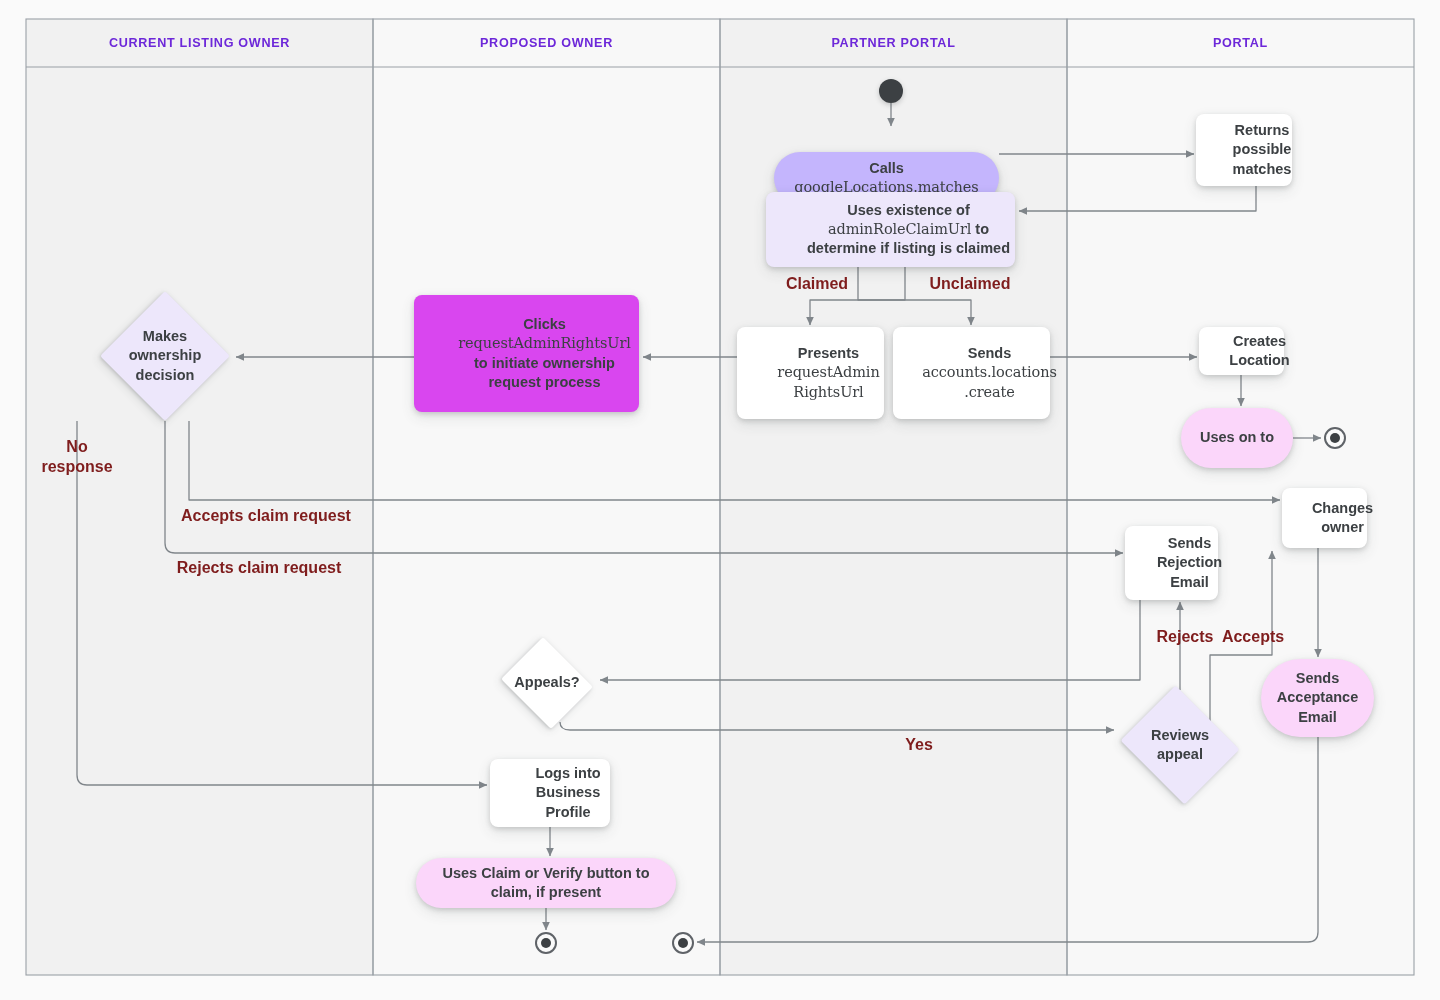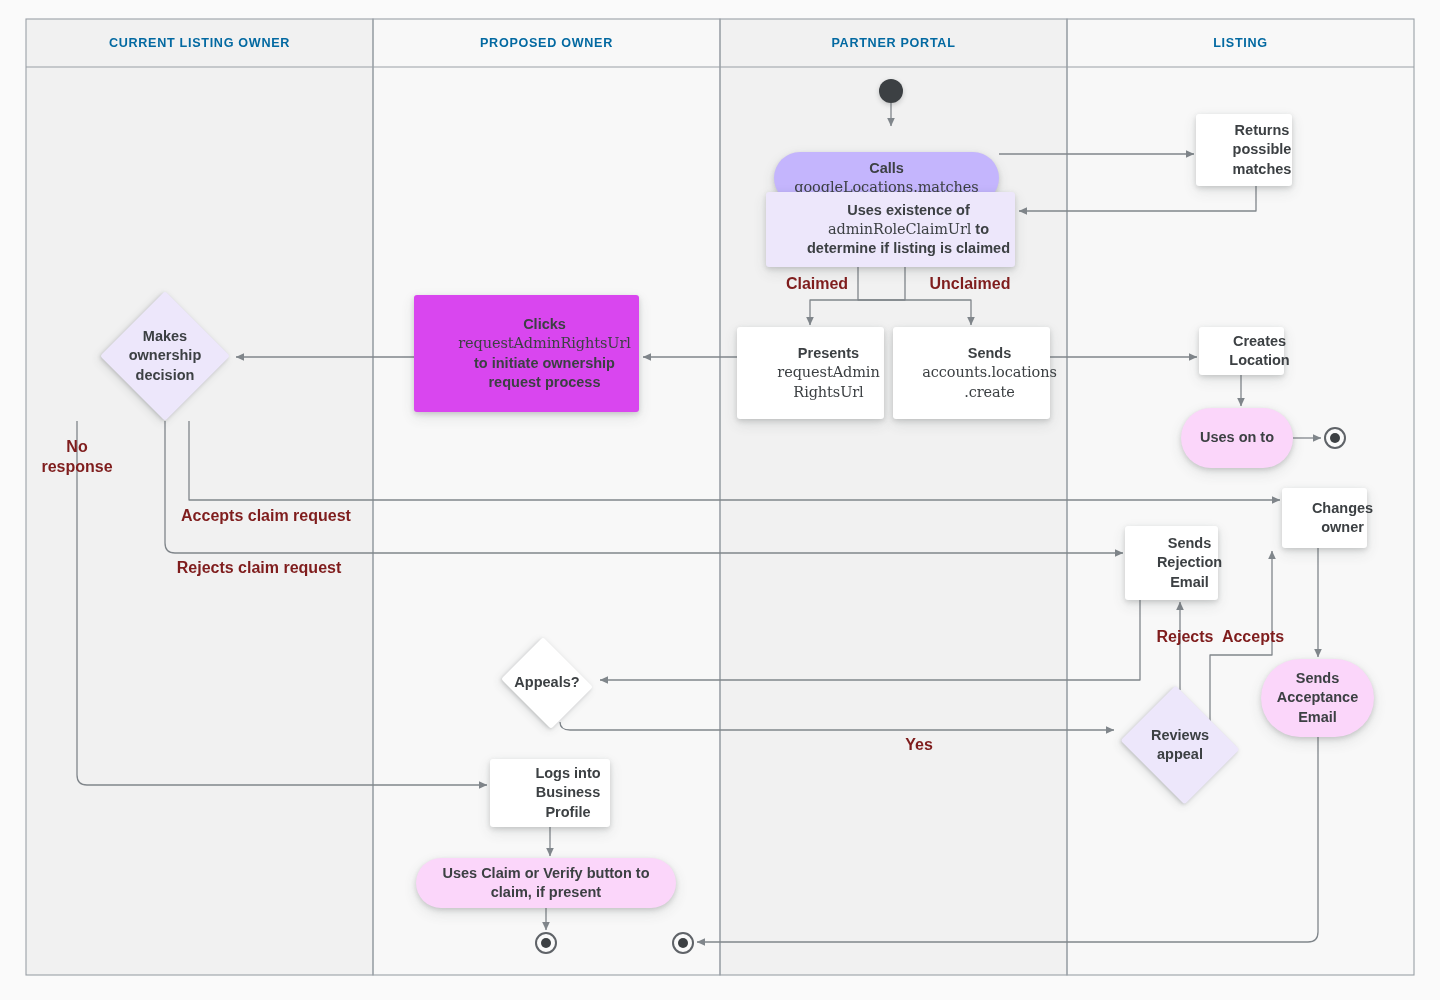--- a/index.html
+++ b/index.html
@@ -8,33 +8,33 @@
     width:1440px;height:1000px;
     background:#FAFAFA;
     font-family:"Liberation Sans", sans-serif;
     overflow:hidden;
   }
   #canvas{position:absolute;left:0;top:0;width:1440px;height:1000px;}
   svg.layer{position:absolute;left:0;top:0;width:1440px;height:1000px;}
   .node{position:absolute;box-sizing:border-box;display:flex;align-items:center;
         justify-content:center;text-align:center;color:#3C4043;font-weight:700;
         font-size:14.5px;line-height:1.32;z-index:5;}
-  .n-rect{background:#FFFFFF;border-radius:3px;
+  .n-rect{background:#FFFFFF;border-radius:8px;
           box-shadow:0 2px 5px rgba(60,64,67,.20),0 5px 14px rgba(60,64,67,.12);padding-left:36px;}
   .n-stadium{border-radius:999px;
           box-shadow:0 2px 5px rgba(60,64,67,.20),0 5px 14px rgba(60,64,67,.12);}
   .n-diamond{background:transparent;box-shadow:none;}
   .dia-shape{position:absolute;left:0;top:0;width:100%;height:100%;
              transform:rotate(45deg) scale(.707);
              box-shadow:0 2px 5px rgba(60,64,67,.22),0 5px 14px rgba(60,64,67,.12);
              border-radius:4px;}
   .dia-txt{position:relative;z-index:2;padding:0 4px;}
   .mono{font-family:"DejaVu Serif", serif;font-weight:400;letter-spacing:-.1px;}
   .lane-hdr{position:absolute;display:flex;align-items:center;justify-content:center;
-            font-size:12.6px;font-weight:700;letter-spacing:.7px;color:#0369a1;
+            font-size:12.6px;font-weight:700;letter-spacing:.7px;color:#6d28d9;
             box-sizing:border-box;}
   .edge-label{position:absolute;font-size:16px;font-weight:700;color:#7f1d1d;
               background:transparent;z-index:6;text-align:center;line-height:1.25;}
 </style>
 </head>
 <body>
 
 <div id="canvas">
 
   <svg class="layer" viewBox="0 0 1440 1000">
@@ -114,21 +114,21 @@
   <div class="lane-hdr" style="left:26px;top:19px;width:347px;height:48px;">
     <span>CURRENT LISTING OWNER</span>
   </div>
   <div class="lane-hdr" style="left:720px;top:19px;width:347px;height:48px;">
     <span>PARTNER PORTAL</span>
   </div>
   <div class="lane-hdr" style="left:373px;top:19px;width:347px;height:48px;">
     <span>PROPOSED OWNER</span>
   </div>
   <div class="lane-hdr" style="left:1067px;top:19px;width:347px;height:48px;">
-    <span>LISTING</span>
+    <span>PORTAL</span>
   </div>
 
   <div id="nodes">
       <div class="node" style="left: 879px; top: 79px; width: 24px; height: 24px; background: rgb(60, 64, 67); border-radius: 50%; box-shadow: rgba(60, 64, 67, 0.25) 0px 2px 5px;"></div>
       <div class="node n-stadium" style="left: 774px; top: 128px; width: 225px; height: 52px; background: #c4b5fd; margin-top: 24px;">
         <div>
           <div>Calls</div>
           <div class="mono">googleLocations.matches</div>
         </div>
       </div>

